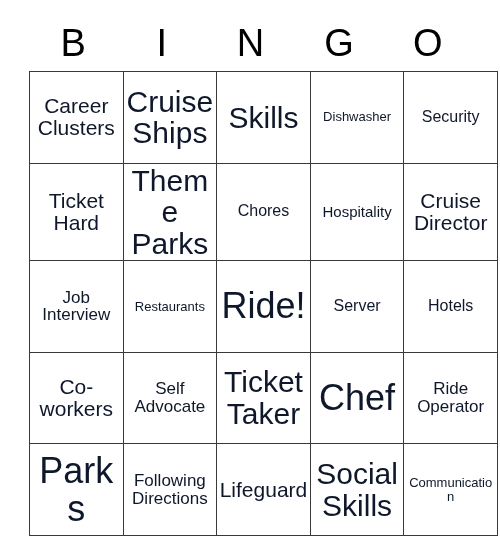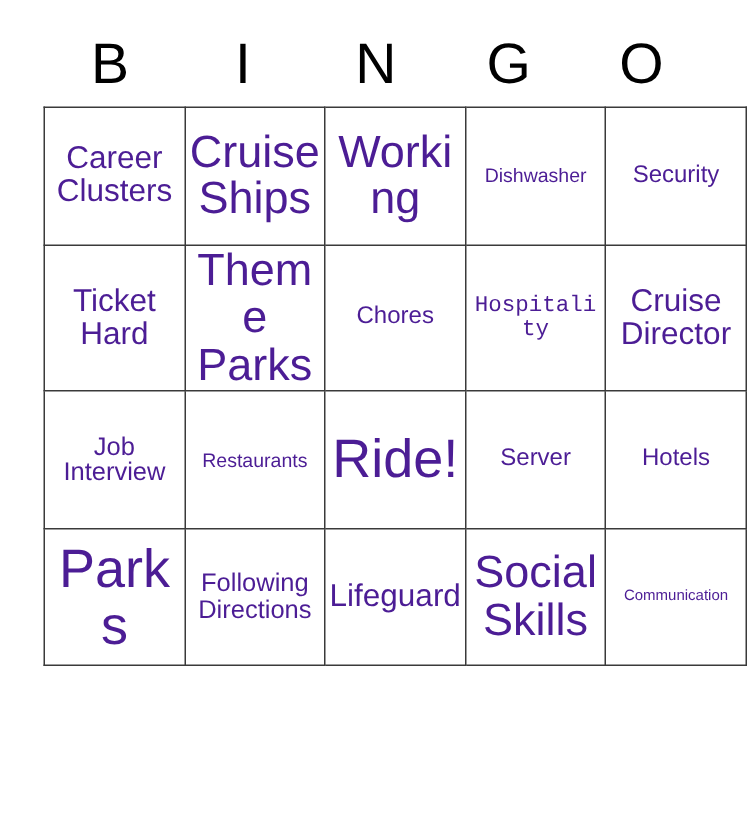--- a/index.html
+++ b/index.html
@@ -44,73 +44,80 @@
     border-collapse: collapse;
     table-layout: fixed;
   }
   .bingo-grid td {
     width: 88.6px;
     height: 88.6px;
     border: 1.4px solid #3a3a3a;
     padding: 1px 2px;
     text-align: center;
     vertical-align: middle;
-    color: #4c1d95;
+    color: #0f172a;
     line-height: 1.05;
     overflow: hidden;
     word-wrap: break-word;
   }
 
   
   .fs-xxl { font-size: 36px; }
   .fs-xl  { font-size: 30px; }
   .fs-lg  { font-size: 16px; }
   .fs-md  { font-size: 21px; }
   .fs-sm  { font-size: 17px; }
-  .fs-xs  { font-size: 15px; font-family: Liberation Mono, monospace; }
+  .fs-xs  { font-size: 15px; }
   .fs-xxs { font-size: 13px; }
-  .fs-tiny{ font-size: 10px; }
+  .fs-tiny{ font-size: 13px; }
 </style>
 </head>
 <body>
 
 <div class="bingo-card">
 
   <div class="bingo-header">
     <div class="header-letter">B</div>
     <div class="header-letter">I</div>
     <div class="header-letter">N</div>
     <div class="header-letter">G</div>
     <div class="header-letter">O</div>
   </div>
 
   <table class="bingo-grid">
     <tbody>
       <tr>
         <td class="fs-md">Career Clusters</td>
         <td class="fs-xl">Cruise Ships</td>
-        <td class="fs-xl">Working</td>
+        <td class="fs-xl">Skills</td>
         <td class="fs-xxs">Dishwasher</td>
         <td class="fs-lg">Security</td>
       </tr>
       <tr>
         <td class="fs-md">Ticket Hard</td>
         <td class="fs-xl">Theme Parks</td>
         <td class="fs-lg">Chores</td>
         <td class="fs-xs">Hospitality</td>
         <td class="fs-md">Cruise Director</td>
       </tr>
       <tr>
         <td class="fs-sm">Job Interview</td>
         <td class="fs-xxs">Restaurants</td>
         <td class="fs-xxl">Ride!</td>
         <td class="fs-lg">Server</td>
         <td class="fs-lg">Hotels</td>
       </tr>
       <tr>
+        <td class="fs-md">Co-workers</td>
+        <td class="fs-sm">Self Advocate</td>
+        <td class="fs-xl">Ticket Taker</td>
+        <td class="fs-xxl">Chef</td>
+        <td class="fs-sm">Ride Operator</td>
+      </tr>
+      <tr>
         <td class="fs-xxl">Parks</td>
         <td class="fs-sm">Following Directions</td>
         <td class="fs-md">Lifeguard</td>
         <td class="fs-xl">Social Skills</td>
         <td class="fs-tiny">Communication</td>
       </tr>
     </tbody>
   </table>
 
 </div>

